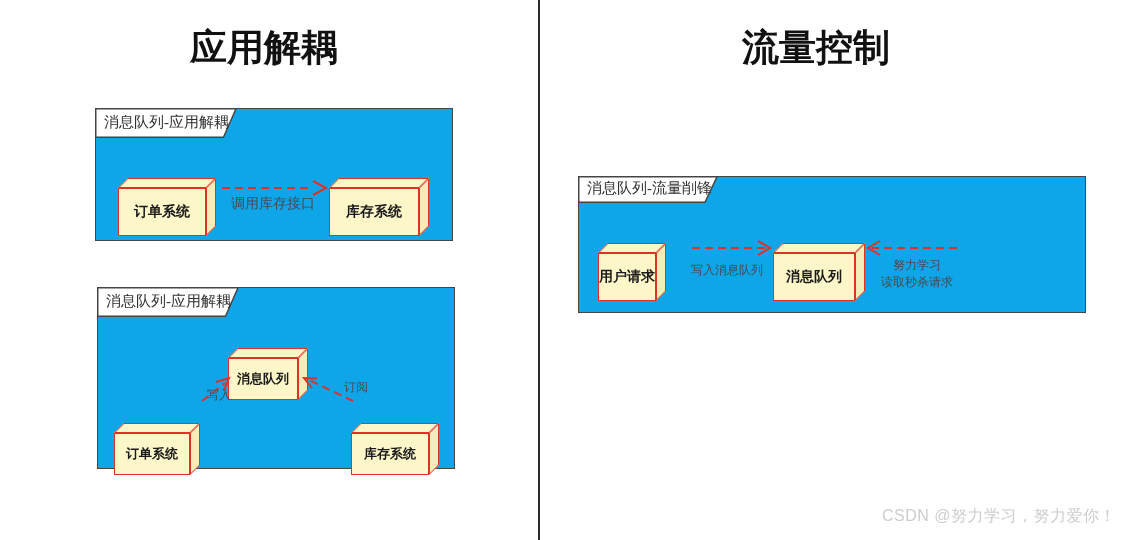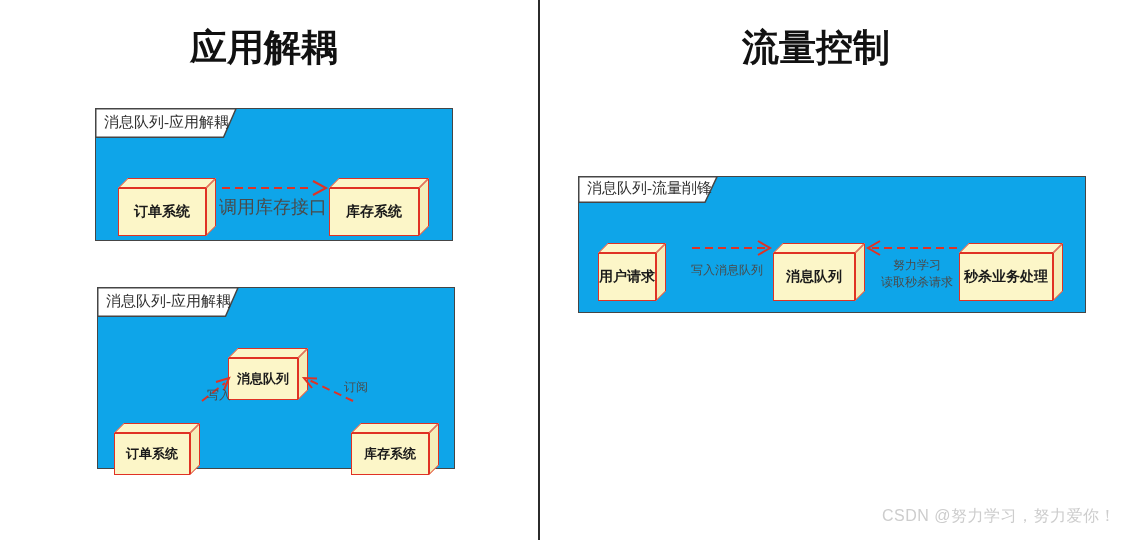--- a/index.html
+++ b/index.html
@@ -42,21 +42,21 @@
   .face.top{left:0;top:0;right:var(--d);height:var(--d);transform:skewX(-45deg);transform-origin:left bottom;}
   .face.side{top:var(--d);right:0;bottom:0;width:var(--d);background:var(--node-fill-side);transform:skewY(-45deg);transform-origin:left top;}
   .node-label{font-size:14px;font-weight:bold;color:#1a1a1a;white-space:nowrap;}
   .n13 .node-label{font-size:13px;}
 
   .edges{position:absolute;left:0;top:0;pointer-events:none;}
   .edge-line{stroke:var(--arrow);stroke-width:2;fill:none;stroke-dasharray:8 5;}
   .edge-head{stroke:var(--arrow);stroke-width:2;fill:none;}
 
   .edge-label{position:absolute;font-size:12px;color:var(--label-text);white-space:nowrap;}
-  .edge-label.big{font-size:18px;}
+  .edge-label.big{font-size:14px;}
   .edge-label.center{text-align:center;}
 
   .watermark{
     position:absolute;top:506px;right:6px;font-size:16px;color:var(--watermark);
     font-family:"Liberation Sans","DejaVu Sans",sans-serif;letter-spacing:0.5px;white-space:nowrap;
   }
 </style>
 </head>
 <body>
 
@@ -157,27 +157,20 @@
     </div>
 
     <div class="node" style="left:194px;top:46px;width:92px;height:58px">
       <div class="face top"></div>
       <div class="face side"></div>
       <div class="face front">
         <span class="node-label">消息队列</span>
       </div>
     </div>
 
-    <div class="node" style="left:380px;top:46px;width:104px;height:58px">
-      <div class="face top"></div>
-      <div class="face side"></div>
-      <div class="face front">
-        <span class="node-label">秒杀业务处理</span>
-      </div>
-    </div>
 
     <svg class="edges" width="508" height="137" viewBox="0 0 508 137">
       <path class="edge-line" d="M113,71 H186"></path>
       <path class="edge-head" d="M179,64 L191,71 L179,78"></path>
       <path class="edge-line" d="M378,71 H293"></path>
       <path class="edge-head" d="M301,64 L289,71 L301,78"></path>
     </svg>
     <div class="edge-label center" style="left:103px;top:85px;width:90px">写入消息队列</div>
     <div class="edge-label center" style="left:283px;top:80px;width:110px;line-height:17px">
       <span>努力学习</span><br>

